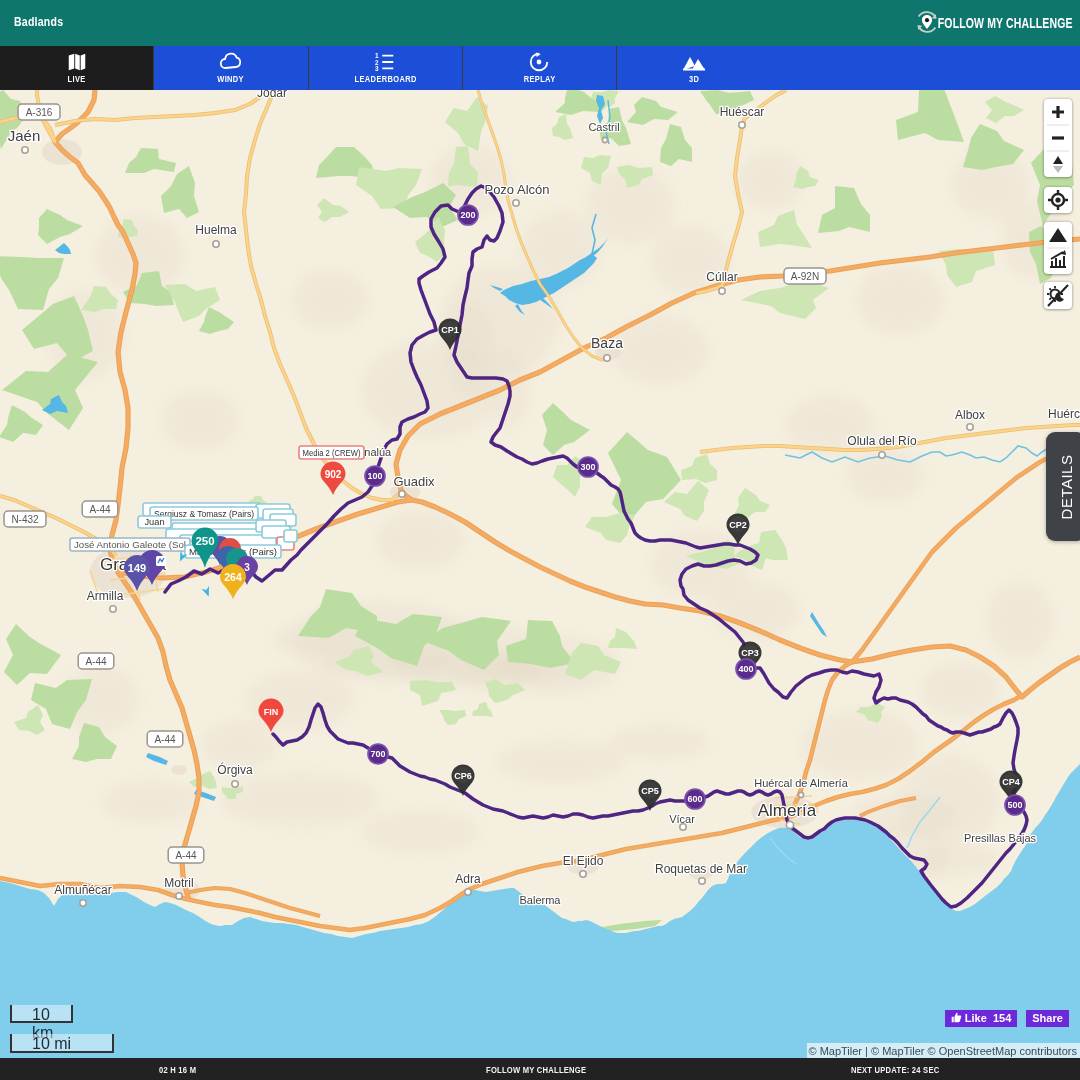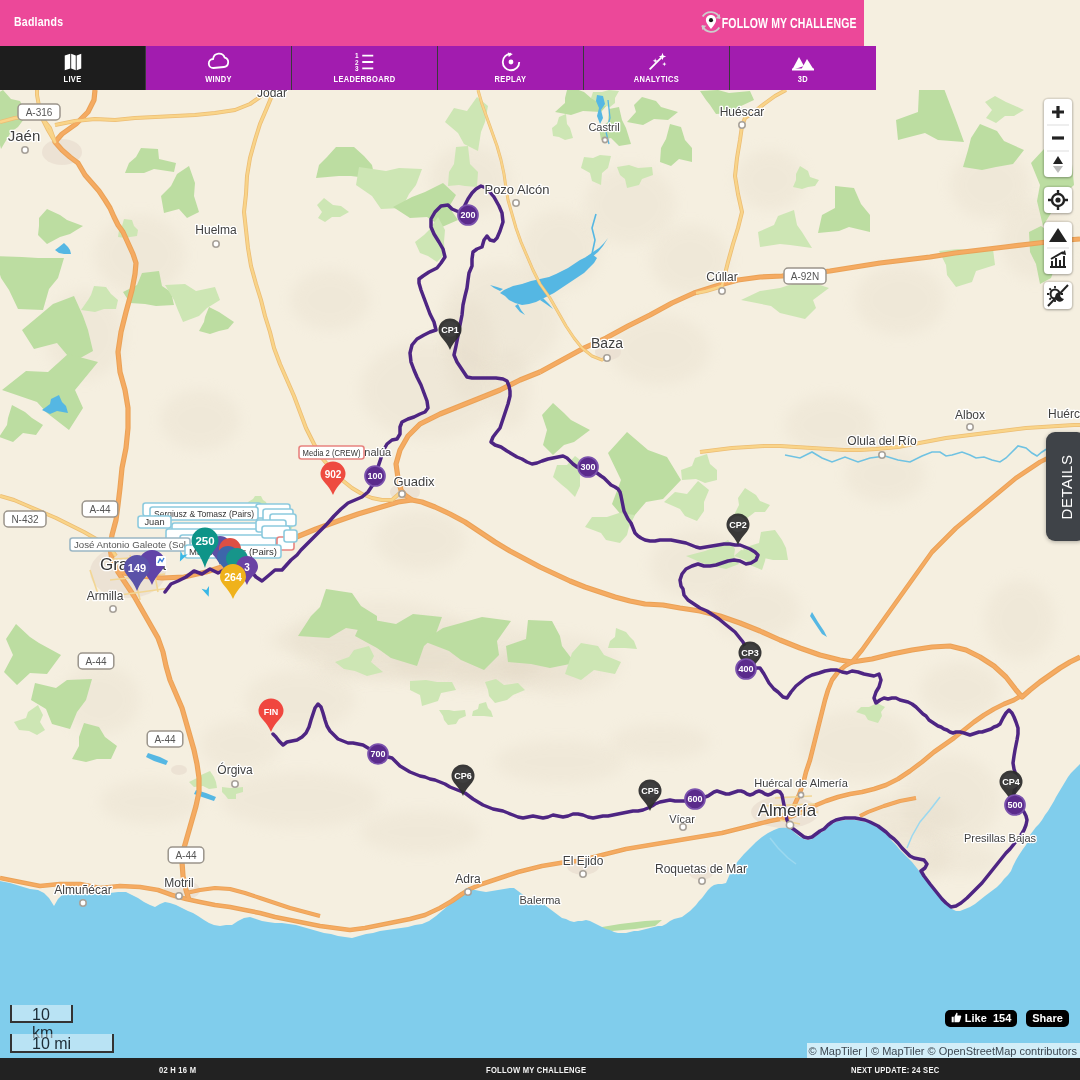--- a/index.html
+++ b/index.html
@@ -1,40 +1,40 @@
 <!DOCTYPE html>
 <html><head>
 <meta charset="utf-8">
 <style>
 html,body{margin:0;padding:0;width:1080px;height:1080px;overflow:hidden;background:#f5efe0;font-family:"Liberation Sans",sans-serif;}
-#topbar{position:absolute;left:0;top:0;width:864px;height:46px;background:#ec4899;z-index:30;}
+#topbar{position:absolute;left:0;top:0;width:1080px;height:46px;background:#0f766e;z-index:30;}
 #title{position:absolute;left:14px;top:14px;color:#fff;font-size:13.5px;font-weight:bold;transform:scaleX(.78);transform-origin:left;letter-spacing:.3px;}
 #logo{position:absolute;right:0;top:0;width:260px;height:46px;color:#fff;}
 #logoicon{position:absolute;right:140px;top:9px;}
 #logotext{position:absolute;right:7px;top:14px;font-size:15px;font-weight:bold;transform:scaleX(.7);transform-origin:right;letter-spacing:.2px;white-space:nowrap;}
-#nav{position:absolute;left:0;top:46px;width:876px;height:44px;background:#a21caf;z-index:30;display:flex;}
+#nav{position:absolute;left:0;top:46px;width:1080px;height:44px;background:#1d4ed8;z-index:30;display:flex;}
 .navitem{width:154.28px;height:44px;position:relative;border-right:1px solid #3a3a3a;box-sizing:border-box;text-align:center;}
 .navitem:last-child{border-right:none;}
 .navitem svg{display:block;margin:5px auto 0 auto;}
 .navlab{color:#fff;font-size:8.5px;font-weight:bold;transform:scaleX(.88);letter-spacing:.4px;margin-top:1px;}
 #bottombar{position:absolute;left:0;top:1058px;width:1080px;height:22px;background:#222;z-index:30;padding-left:12px;}
 .bbtext{position:absolute;top:6px;color:#f4f4f4;font-size:9.5px;font-weight:bold;transform:scaleX(.8);transform-origin:left;letter-spacing:.3px;white-space:nowrap;}
 #mapwrap{position:absolute;left:0;top:90px;width:1080px;height:968px;overflow:hidden;}
 .ctl{position:absolute;background:#fff;border-radius:4px;box-shadow:0 0 0 1.5px rgba(0,0,0,.08),0 1px 3px rgba(0,0,0,.25);z-index:20;}
 #ctl1{left:1044px;top:99px;width:28px;height:78px;}
 #ctl2{left:1044px;top:187px;width:28px;height:26px;}
 #ctl3{left:1044px;top:222px;width:28px;height:52px;}
 #ctl4{left:1044px;top:282px;width:28px;height:27px;}
 #details{position:absolute;left:1046px;top:432px;width:40px;height:109px;background:#3f4348;border-radius:9px;z-index:19;box-shadow:0 1px 4px rgba(0,0,0,.3);}
 #details span{position:absolute;left:50%;top:50%;transform:translate(-50%,-50%) rotate(-90deg);color:#fff;font-size:15px;letter-spacing:.5px;white-space:nowrap;}
 .scale{position:absolute;background:rgba(255,255,255,.45);border:2px solid #333;border-top:none;box-sizing:border-box;color:#1d2c36;font-size:16px;padding:1px 0 1px 20px;z-index:20;}
 #scalekm{left:10px;top:1005px;width:63px;height:18px;}
 #scalemi{left:10px;top:1034px;width:104px;height:19px;}
 #fb{position:absolute;left:945px;top:1010px;z-index:20;display:flex;}
-.fbbtn{background:#000000;color:#fff;font-size:11px;font-weight:bold;border-radius:5px;height:17px;line-height:17px;box-sizing:border-box;text-align:center;white-space:nowrap;}
+.fbbtn{background:#6d28d9;color:#fff;font-size:11px;font-weight:bold;border-radius:0;height:17px;line-height:17px;box-sizing:border-box;text-align:center;white-space:nowrap;}
 #fblike{width:72px;margin-right:9px;}
 #fbshare{width:43px;}
 #attrib{position:absolute;left:807px;top:1043px;width:273px;height:16px;background:rgba(255,255,255,.65);z-index:18;font-size:11px;color:#3d4852;line-height:16px;text-align:right;white-space:nowrap;}
 </style>
 </head>
 <body>
 <div id="mapwrap">
 <svg id="map" width="1080" height="968" viewBox="0 90 1080 968">
 <defs>
         <filter id="soft" x="-50%" y="-50%" width="200%" height="200%">
@@ -447,29 +447,20 @@
     </div>
   <div class="navitem">
       <svg width="22" height="22" viewBox="0 0 24 24">
         <circle cx="12" cy="12" r="2.6" fill="#fff"></circle>
         <path d="M12 3 a9 9 0 1 0 9 9" fill="none" stroke="#fff" stroke-width="2"></path>
         <path d="M8.5 1.5 L14 3.2 L9.5 6.5 Z" fill="#fff"></path>
       </svg>
       <div class="navlab">REPLAY</div>
     </div>
   <div class="navitem">
-      <svg width="24" height="22" viewBox="0 0 24 24">
-        <path d="M4 20 L17 7" stroke="#fff" stroke-width="2" fill="none"></path>
-        <path d="M18 2 l1 3 3 1 -3 1 -1 3 -1-3 -3-1 3-1 z" fill="#fff"></path>
-        <path d="M10 8 l.7 2 2 .7 -2 .7 -.7 2 -.7-2 -2-.7 2-.7 z" fill="#fff"></path>
-        <path d="M20 12 l.6 1.7 1.7 .6 -1.7 .6 -.6 1.7 -.6-1.7 -1.7-.6 1.7-.6 z" fill="#fff"></path>
-      </svg>
-      <div class="navlab">ANALYTICS</div>
-    </div>
-  <div class="navitem">
       <svg width="26" height="22" viewBox="0 0 26 22">
         <path d="M2 19 L9 6 L14 15 Z" fill="#fff"></path>
         <path d="M11 19 L17 8 L24 19 Z" fill="#fff"></path>
         <rect x="2" y="17.5" width="22" height="2" fill="#fff"></rect>
       </svg>
       <div class="navlab">3D</div>
     </div>
 </div>
 <div class="ctl" id="ctl1">
   <svg width="28" height="78" viewBox="0 0 28 78">

